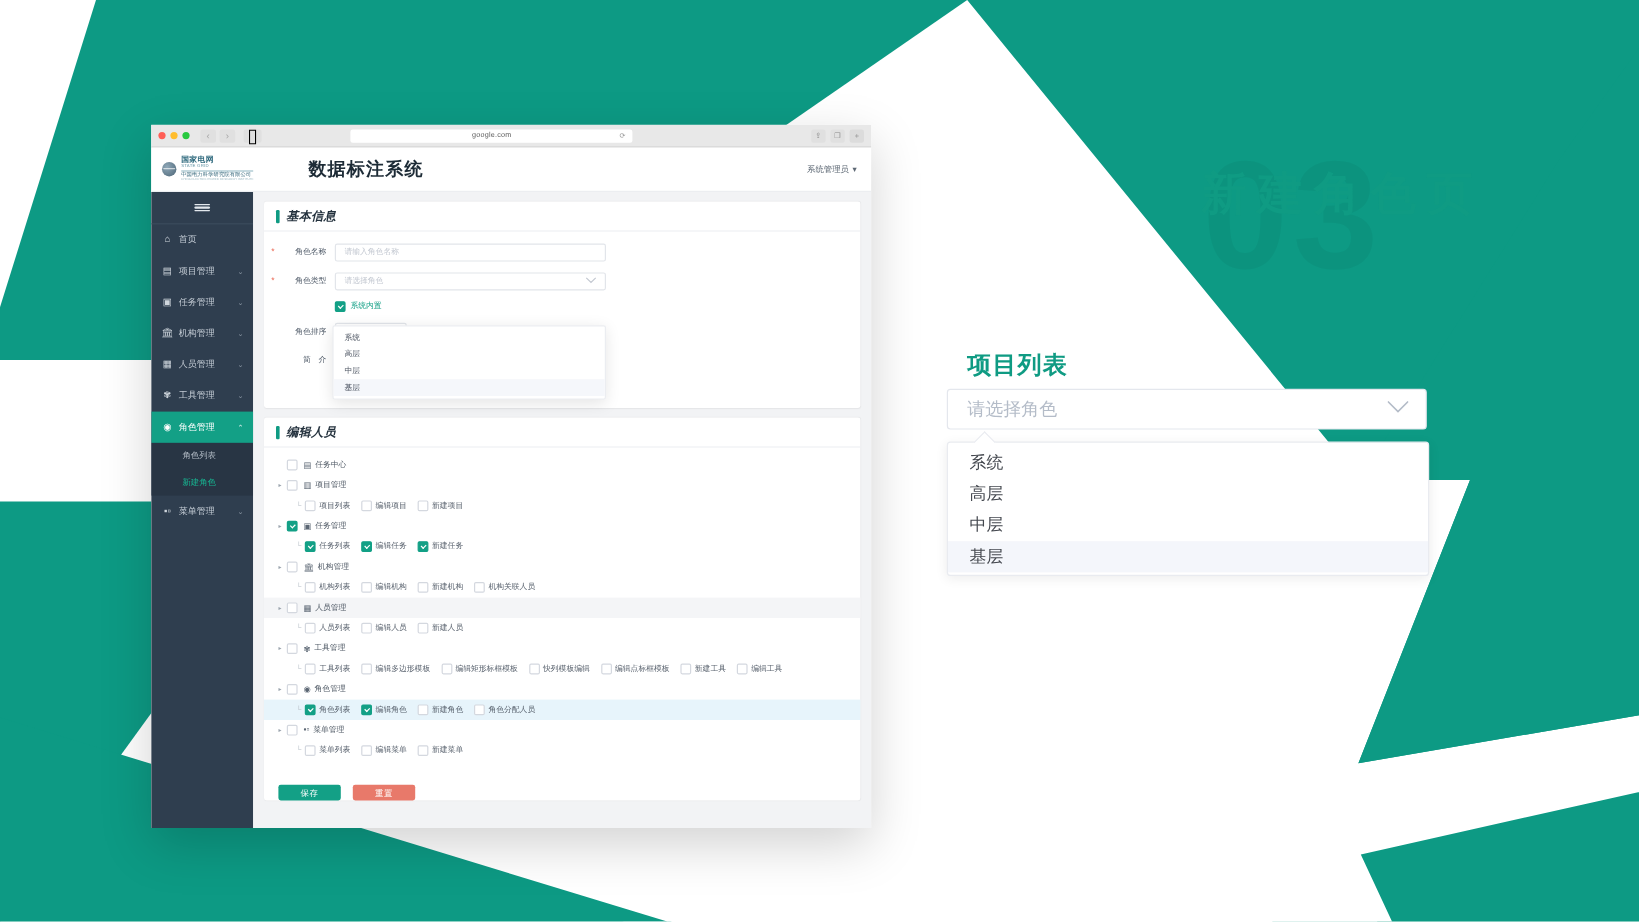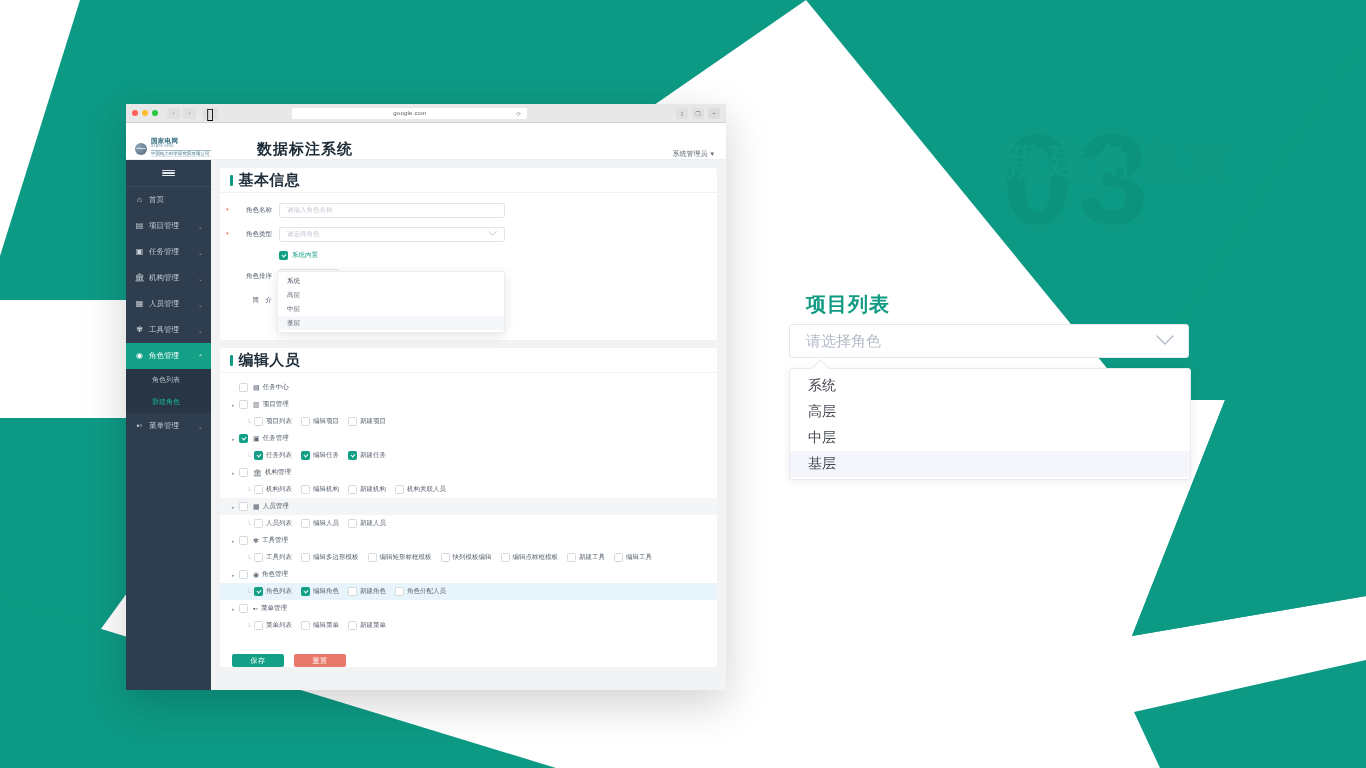--- a/index.html
+++ b/index.html
@@ -85,21 +85,21 @@
   }
   .urlbar .u{font-size:6px;color:#5a5a5a;letter-spacing:.2px;}
   .urlbar .reload{position:absolute;right:6px;font-size:6px;color:#9a9a9a;}
   .chrome-right{margin-left:auto;display:flex;gap:4px;align-items:center;}
   .crbtn{width:12px;height:11px;border-radius:2px;background:#e0e0e0;display:flex;align-items:center;justify-content:center;font-size:6px;color:#8a8a8a;}
   .crbtn.plus{background:#dcdcdc;}
 
   
   .app-head{
     height:37px;background:#fff;border-bottom:1px solid #eceef1;
-    display:flex;align-items:flex-end;padding:0 12px 0 9px;box-sizing:border-box;
+    display:flex;align-items:center;padding:0 12px 0 9px;box-sizing:border-box;
   }
   .logo{display:flex;align-items:center;gap:4px;width:114px;}
   .logo-globe{
     width:12px;height:12px;border-radius:50%;
     background:radial-gradient(circle at 35% 35%,#8fa8b8,#4c6576);
     flex:none;position:relative;
   }
   .logo-globe:after{
     content:"";position:absolute;left:1px;top:5.2px;width:10px;height:1.2px;
     background:rgba(255,255,255,.65);border-radius:1px;
@@ -135,21 +135,21 @@
   }
   .nav-subitem.cur{color:#17b390;}
 
   .content{flex:1;background:#f2f3f5;padding:8px 9px 0 9px;box-sizing:border-box;overflow:hidden;}
   .card{background:#fff;border-radius:2px;margin-bottom:8px;box-shadow:0 0 1px rgba(0,0,0,.06);}
   .card-head{
     height:24px;display:flex;align-items:center;padding-left:10px;
     border-bottom:1px solid #eff1f4;
   }
   .card-head .bar{width:2.5px;height:11px;background:#0f9b83;border-radius:1px;margin-right:6px;}
-  .card-head .ttl{font-size:15px;font-weight:bold;color:#23313d;letter-spacing:.4px;}
+  .card-head .ttl{font-size:10px;font-weight:bold;color:#23313d;letter-spacing:.4px;font-style:italic;}
 
   .form{padding:10px 10px 12px 10px;position:relative;}
   .frow{display:flex;align-items:center;margin-bottom:9px;position:relative;}
   .flabel{width:42px;text-align:right;font-size:6.5px;color:#4d5866;flex:none;padding-right:7px;position:relative;}
   .flabel .req{color:#e8553f;position:absolute;left:-4px;top:1px;font-size:7px;}
   .finput{
     width:226px;height:15px;border:1px solid #e2e5ea;border-radius:2px;
     background:#fff;display:flex;align-items:center;padding:0 7px;box-sizing:border-box;
   }
   .finput .ph{font-size:6.5px;color:#c3c8d1;}

